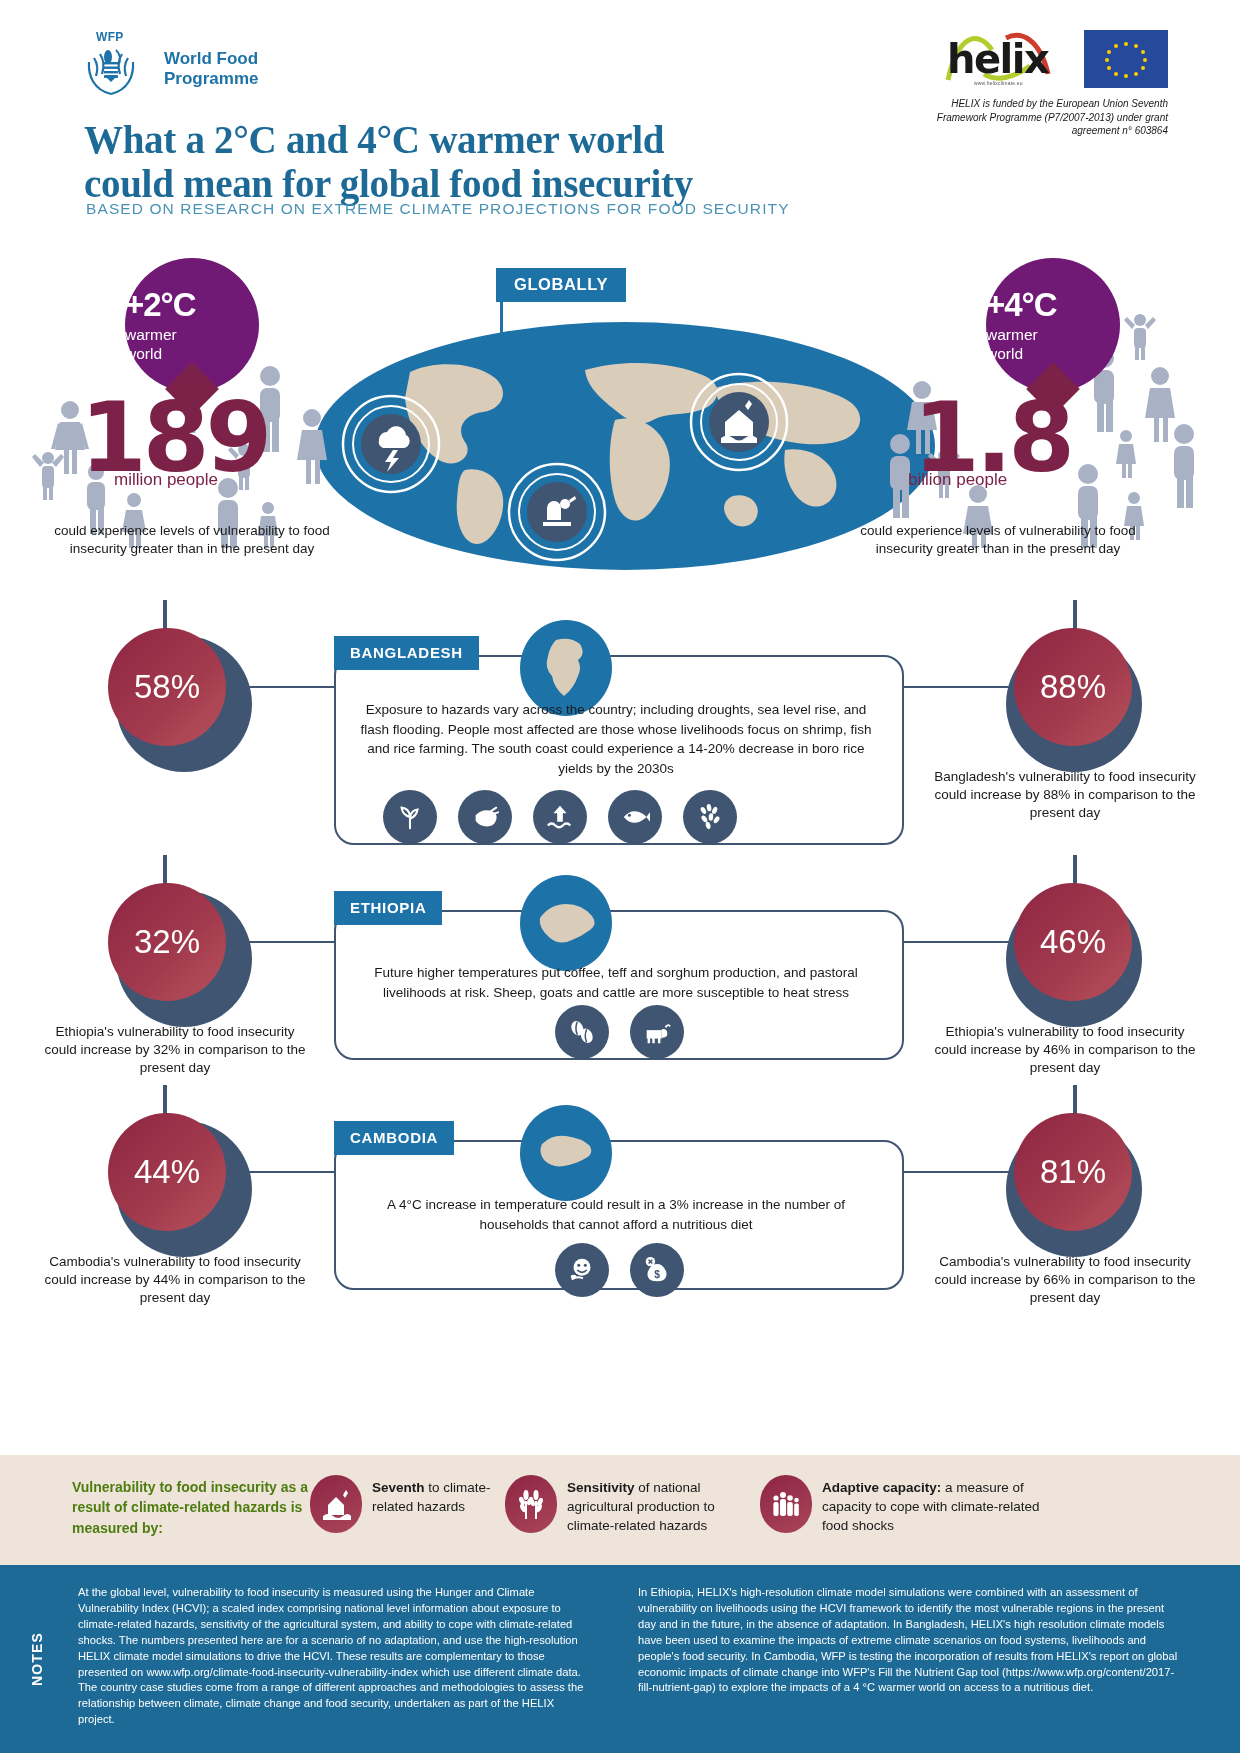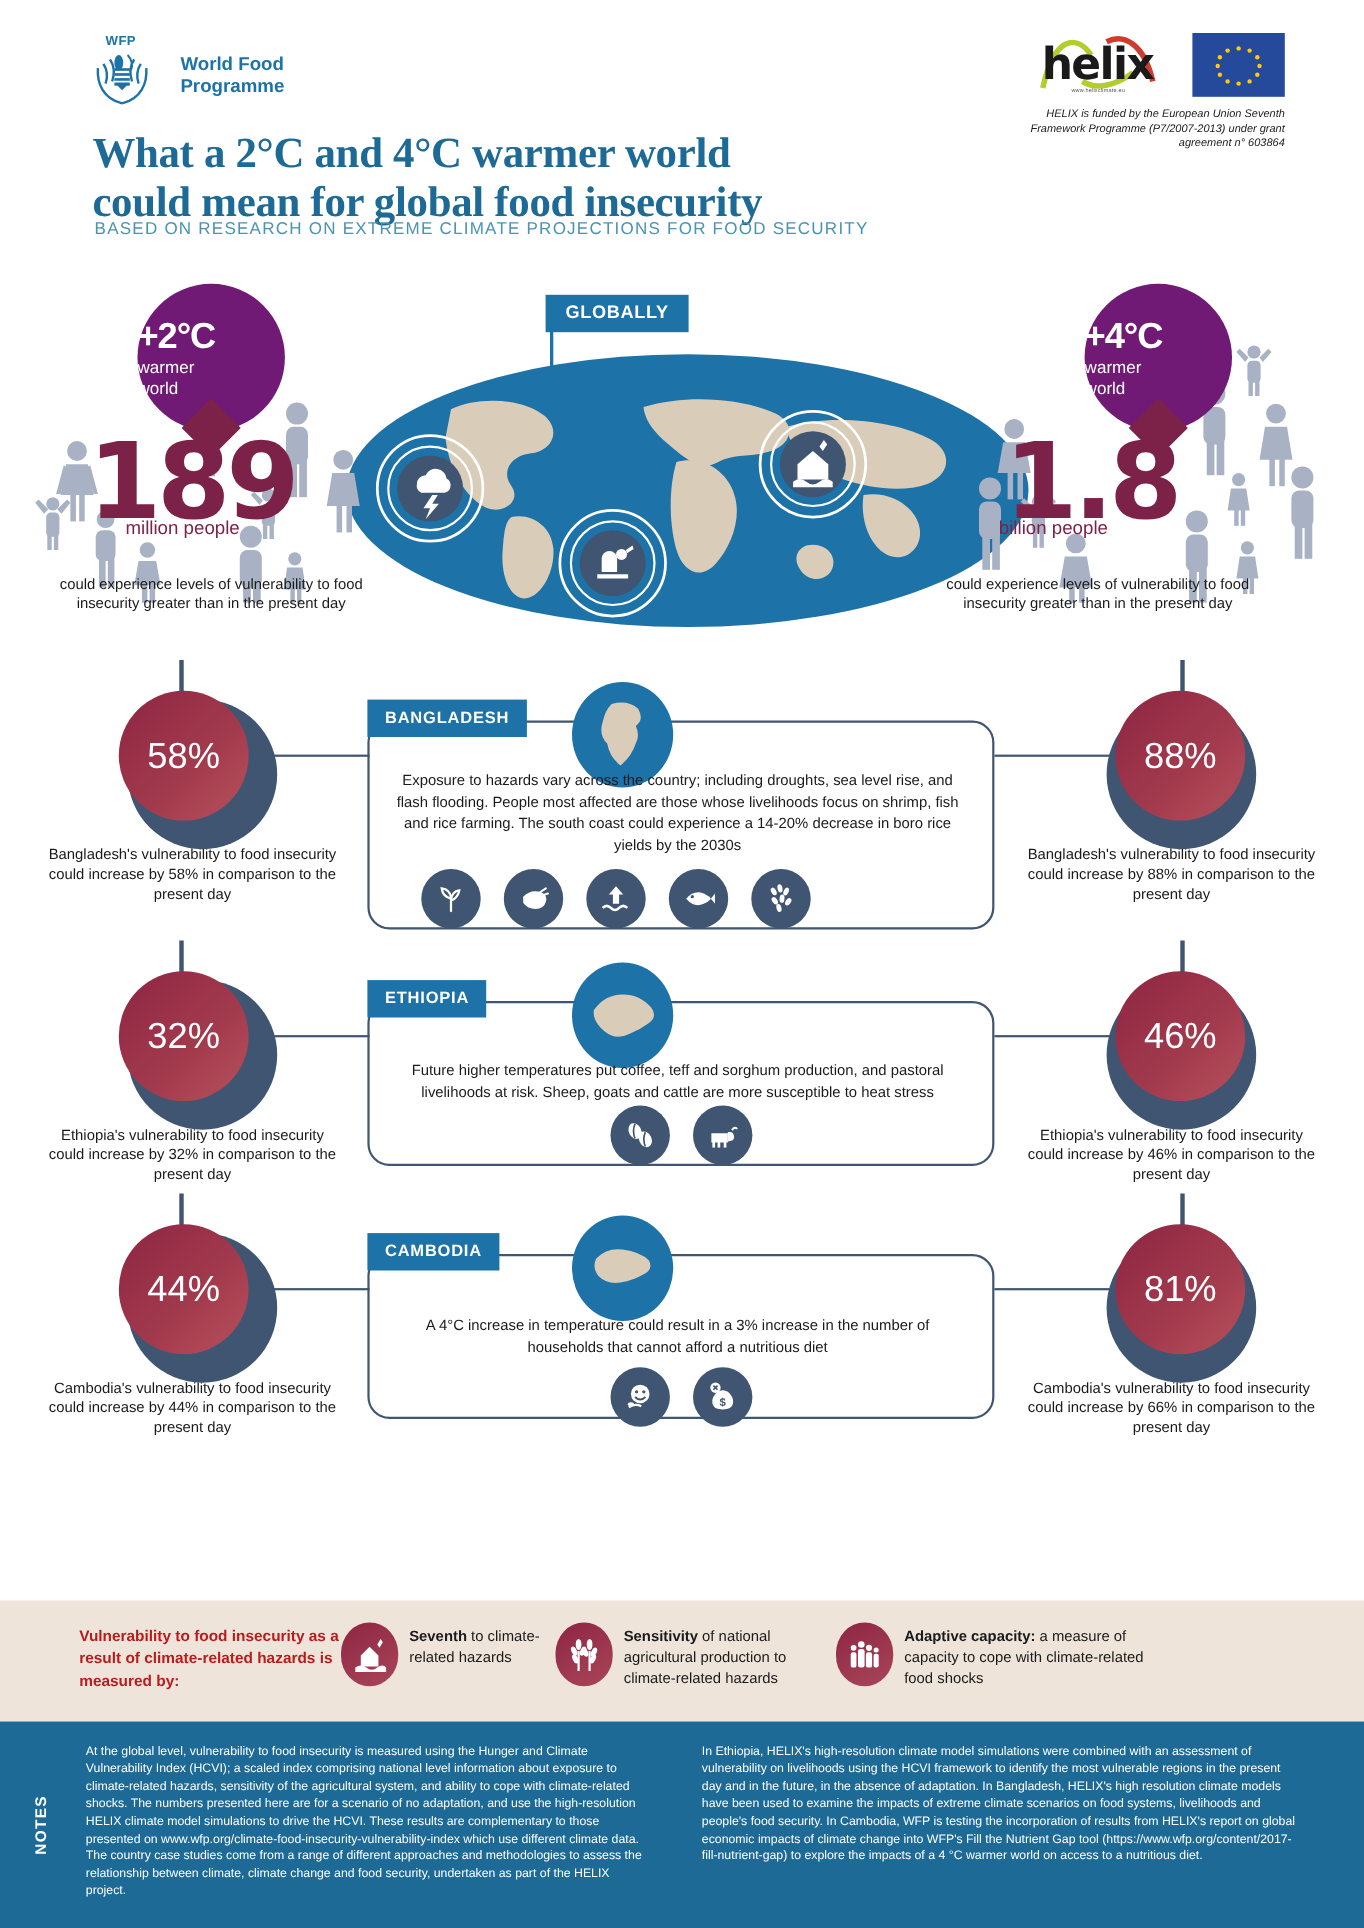--- a/index.html
+++ b/index.html
@@ -57,21 +57,21 @@
   .country-tab { position: absolute; background: #1d72a8; color: #fff; font-weight: bold; font-size: 15px; letter-spacing: .7px; padding: 8px 16px 9px; z-index: 3;}
   .country-box { position: absolute; border: 2px solid #3f5572; border-radius: 20px; }
   .country-map { position: absolute; width: 92px; height: 96px; border-radius: 50%; background: #1d72a8; z-index: 3; display:flex; align-items:center; justify-content:center;}
   .country-text { position: absolute; width: 520px; text-align: center; font-size: 13.5px; line-height: 1.45; color: #1a1a1a; z-index: 3;}
   .hline { position: absolute; height: 2px; background: #3f5572; }
   .icon-circle { position: absolute; width: 54px; height: 54px; border-radius: 50%; background: #3f5572; z-index: 4; display:flex;align-items:center;justify-content:center;}
   .icon-circle svg { width: 30px; height: 30px; fill: #fff; }
 
   
   .legend { position: absolute; left: 0; top: 1455px; width: 1240px; height: 110px; background: #eee4da; }
-  .legend-title { position: absolute; left: 72px; top: 22px; width: 250px; font-weight: bold; font-size: 14px; line-height: 1.45; color: #b91c1c; }
+  .legend-title { position: absolute; left: 72px; top: 22px; width: 250px; font-weight: bold; font-size: 14px; line-height: 1.45; color: #4d7c0f; }
   .legend-item { position: absolute; top: 20px; display: flex; align-items: flex-start; gap: 10px; }
   .legend-icon { width: 52px; height: 58px; border-radius: 50%/48%;
     background: linear-gradient(150deg,#8e2543,#a9465a); display:flex;align-items:center;justify-content:center; flex:0 0 auto;}
   .legend-icon svg { width: 34px; height: 34px; fill: #fff; }
   .legend-text { font-size: 13.5px; line-height: 1.4; color: #1a1a1a; padding-top: 4px; }
   .legend-text b { font-weight: bold; }
 
   
   .notes { position: absolute; left: 0; top: 1565px; width: 1240px; height: 188px; background: #1d6a96; }
   .notes-label { position: absolute; left: 14px; top: 0; height: 188px; width: 46px; display:flex; align-items:center; justify-content:center;}
@@ -337,21 +337,20 @@
   </div>
   <div class="bignum" style="left:-5px; top:132px; font-size:96px;margin-left:40px;">1.8</div>
   <div class="bigunit" style="left:30px; top:212px;">billion people</div>
   <div class="scen-caption" style="left:-20px; top:264px;">could experience levels of vulnerability to food insecurity greater than in the present day</div>
 </div>
 
 <div class="row" style="top:600px; height:270px;">
   <div class="pct-stem" style="left:163px; top:0; height:52px;"></div>
   <div class="pct-ring" style="left:116px; top:36px;"></div>
   <div class="pct-circle" style="left:108px; top:28px;">58%</div>
-  <div class="pct-caption" style="left:40px; top:168px;">Bangladesh's vulnerability to food insecurity could increase by 58% in comparison to the present day</div>
 
   <div class="pct-stem" style="left:1073px; top:0; height:52px;"></div>
   <div class="pct-ring" style="left:1006px; top:36px;"></div>
   <div class="pct-circle" style="left:1014px; top:28px;">88%</div>
   <div class="pct-caption" style="left:930px; top:168px;">Bangladesh's vulnerability to food insecurity could increase by 88% in comparison to the present day</div>
 
   <div class="hline" style="left:226px; top:86px; width:110px;"></div>
   <div class="hline" style="left:904px; top:86px; width:110px;"></div>
 
   <div class="country-box" style="left:334px; top:55px; width:570px; height:190px;"></div>

